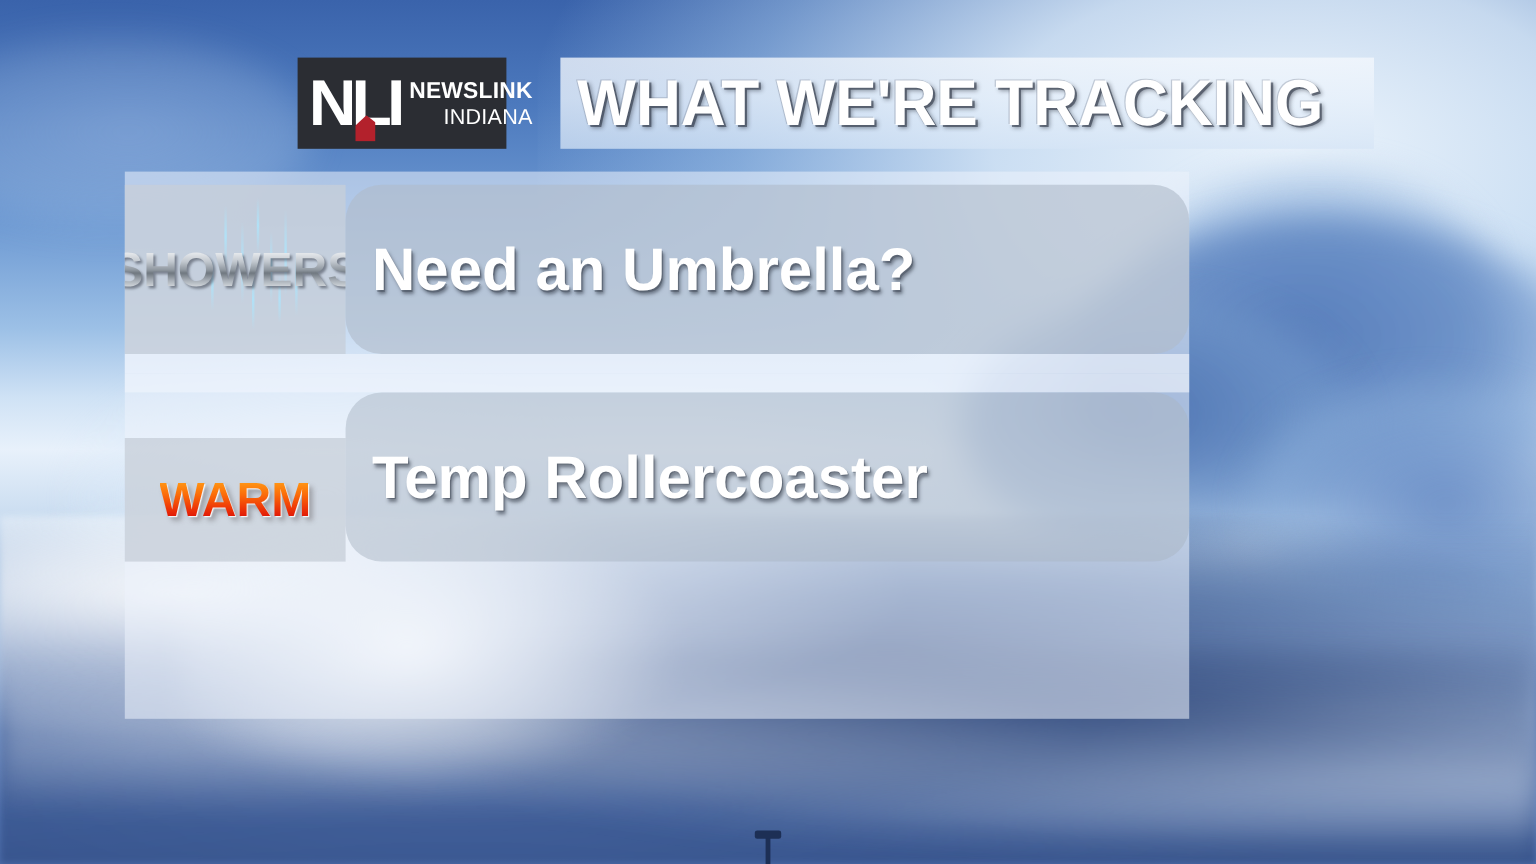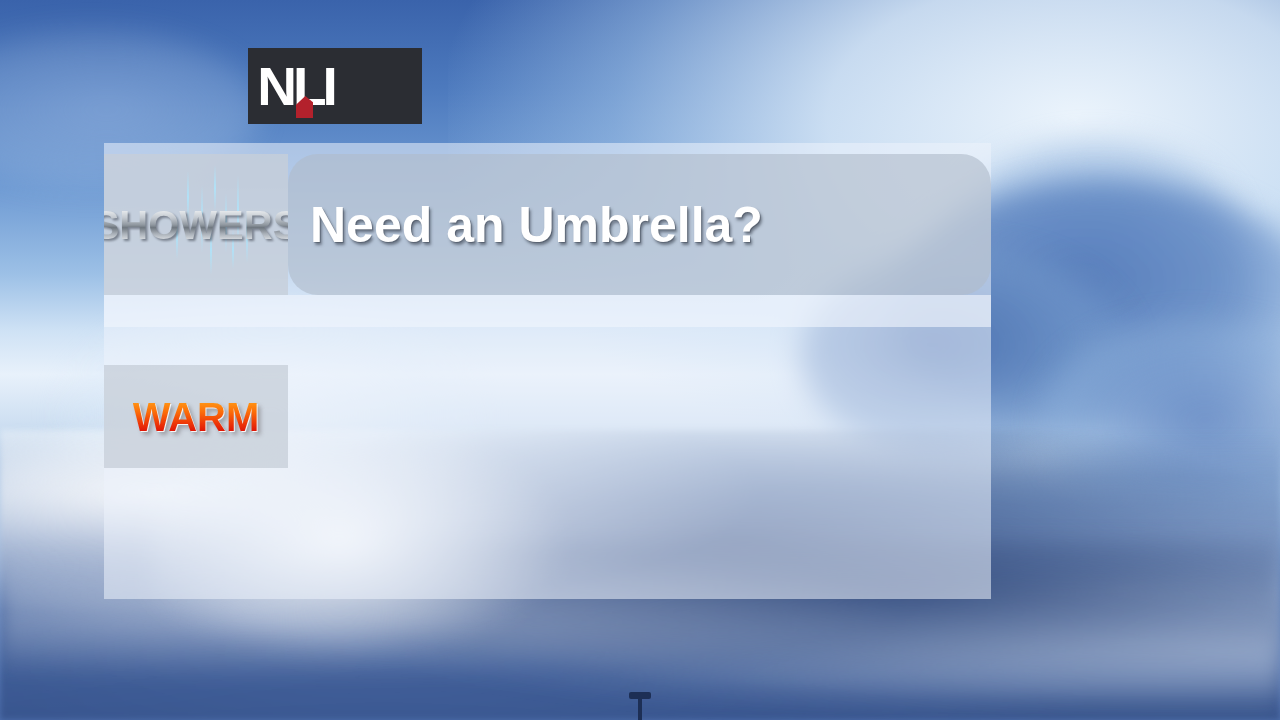--- a/index.html
+++ b/index.html
@@ -210,22 +210,29 @@
   <div class="storm2"></div>
   <div class="sun-glow"></div>
   <div class="pole"></div>
 </div>
 
 <div id="header">
 
   <div class="logo">
     <div class="logo-nli">NLI</div>
     <div class="logo-red"></div>
-  </div>
-
+    <div class="logo-words">
+      <div class="logo-newslink">NEWSLINK</div>
+      <div class="logo-indiana">INDIANA</div>
+    </div>
+  </div>
+
+  <div class="title-bar">
+    <div class="title-text">WHAT WE'RE TRACKING</div>
+  </div>
 </div>
 
 <div id="panel">
 
   <div class="row row-1">
     <div class="icon-cell">
       <span class="ic">
         <span class="rain">
           <i style="left:46%; top:8px;  height:52px;"></i>
           <i style="left:52%; top:22px; height:68px;"></i>
@@ -249,15 +256,18 @@
 
 
   <div class="row-sep"></div>
 
   <div class="row row-3">
     <div class="icon-cell">
       <span class="ic">
         <span class="warm-txt">WARM</span>
       </span>
     </div>
+    <div class="text-cell">
+      <div class="headline">Temp Rollercoaster</div>
+    </div>
   </div>
 
 </div>
 
 </body></html>

